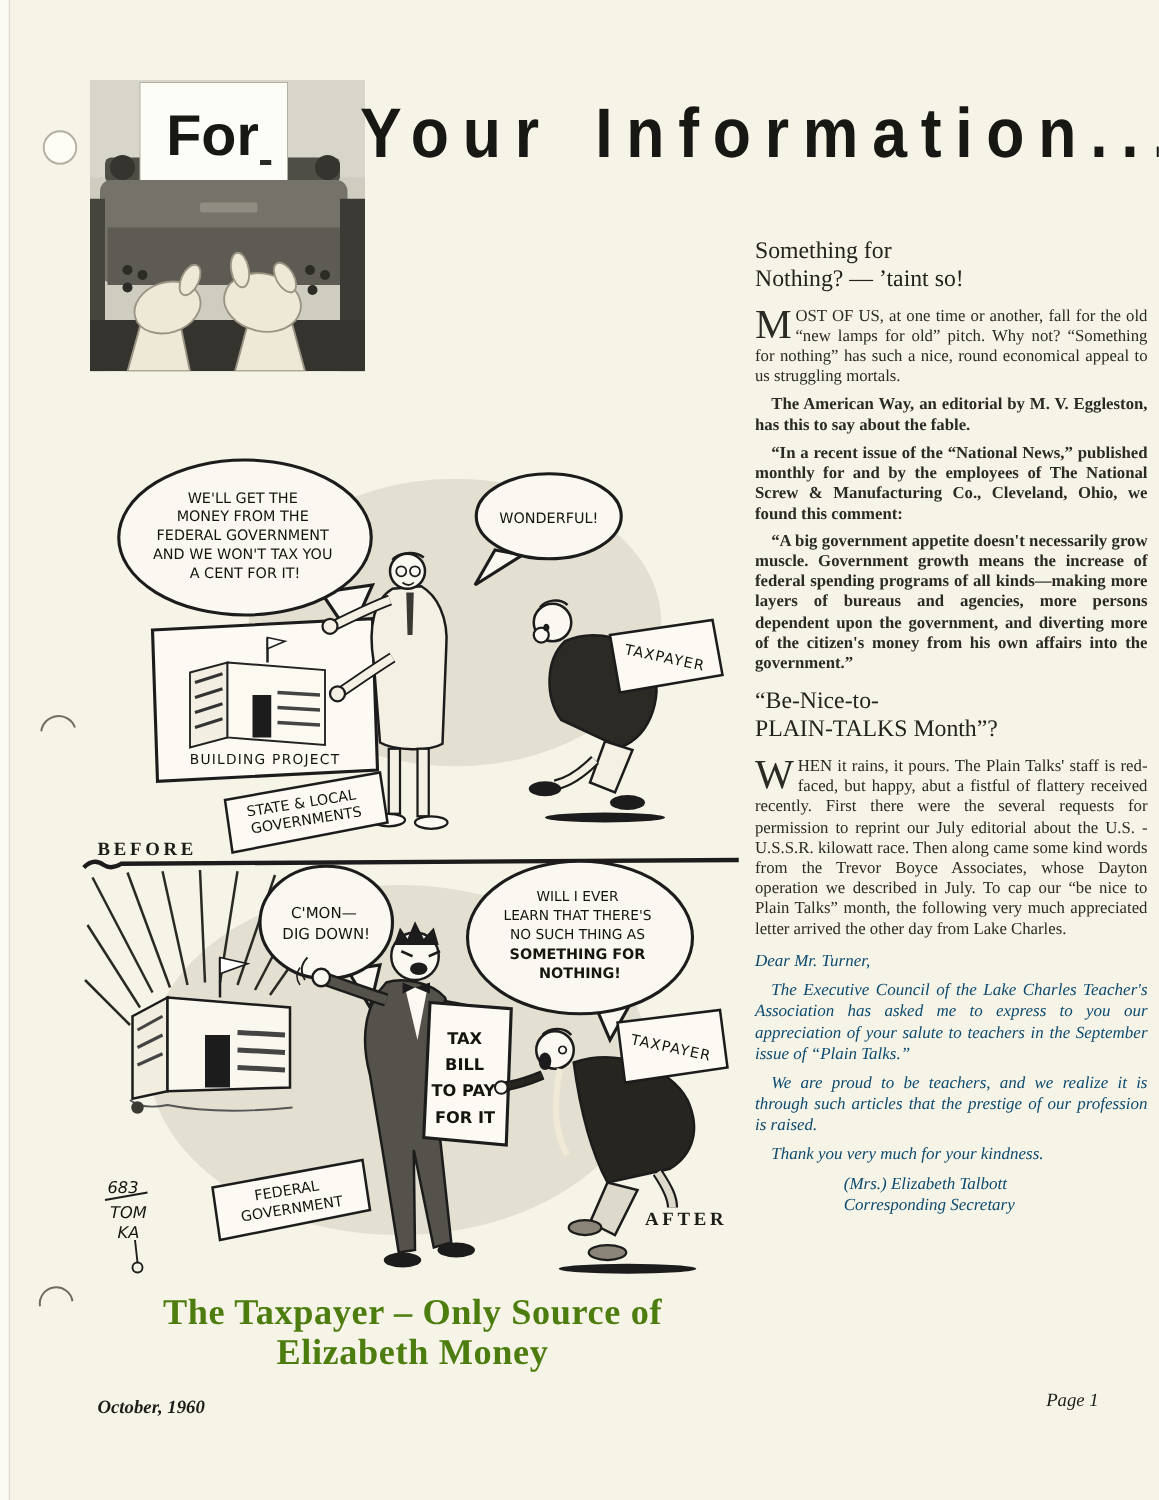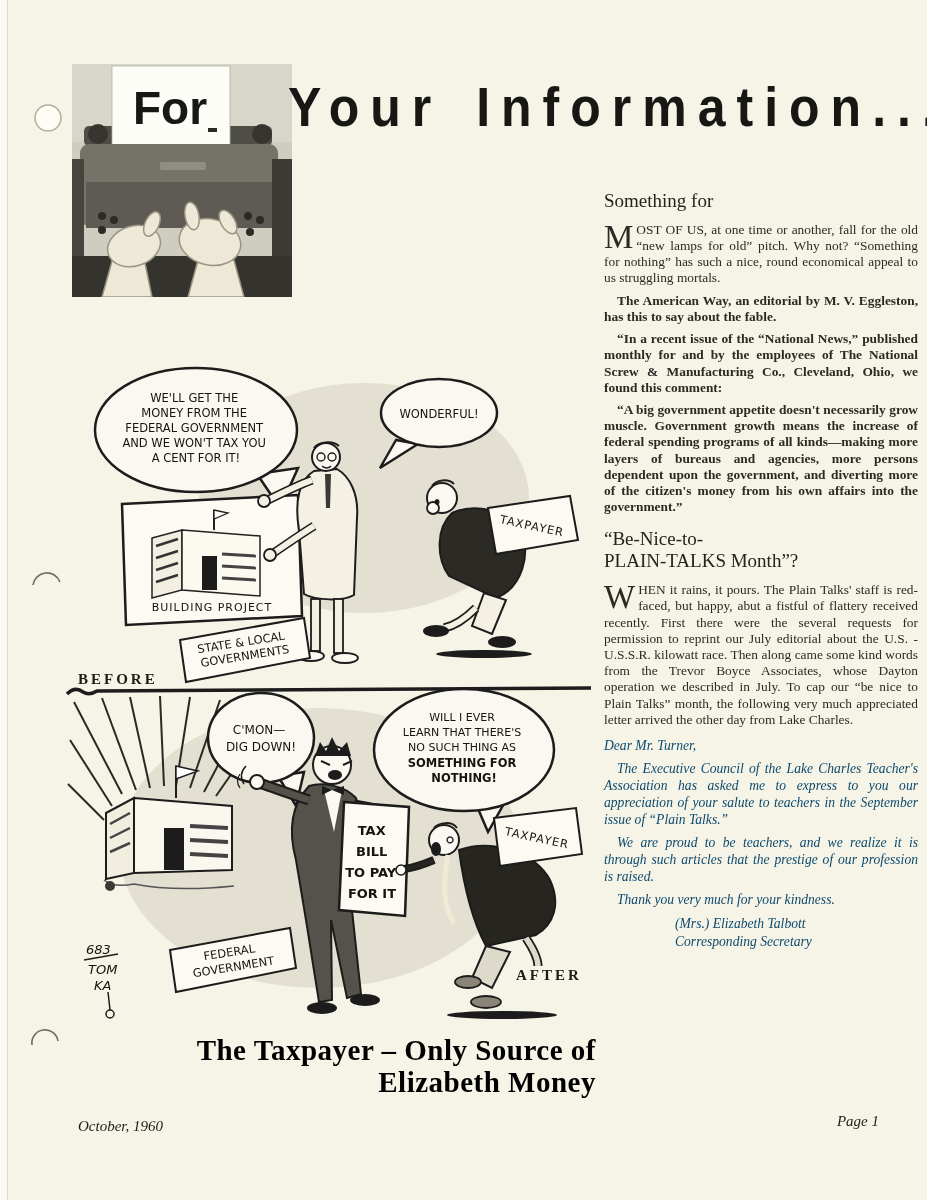--- a/index.html
+++ b/index.html
@@ -25,24 +25,24 @@
   .letter{margin-top:10px;font-style:italic;font-size:13.6px;line-height:1.25;color:#0c4a6e;}
   .letter p{margin:0 0 6px;text-align:justify;}
   .letter p.ind{text-indent:13px;}
   .sig{margin-top:4px;margin-left:71px;line-height:1.3;}
   
   .cartoon{position:absolute;left:64px;top:358px;width:532px;height:674px;}
   .cartoon svg{width:100%;height:100%;display:block;}
   .ct{font-family:"DejaVu Sans",sans-serif;fill:#15150f;}
   .ctb{font-family:"DejaVu Sans",sans-serif;fill:#15150f;font-weight:bold;}
   .cl{font-family:"Liberation Serif",serif;font-weight:bold;letter-spacing:3px;font-size:15px;fill:#1d1c18;}
-  .caption{position:absolute;left:64px;top:1034px;width:532px;text-align:right;
-    font-weight:bold;font-size:29px;line-height:1.12;color:#000000;letter-spacing:.5px;}
+  .caption{position:absolute;left:64px;top:1034px;width:532px;text-align:center;
+    font-weight:bold;font-size:29px;line-height:1.12;color:#4d7c0f;letter-spacing:.5px;}
   
-  .foot-l{position:absolute;left:78px;top:1118px;font-style:italic;font-weight:normal;font-size:15px;}
+  .foot-l{position:absolute;left:78px;top:1118px;font-style:italic;font-weight:bold;font-size:15px;}
   .foot-r{position:absolute;right:48px;top:1113px;font-style:italic;font-weight:normal;font-size:15px;}
   .holes{position:absolute;left:0;top:0;width:80px;height:1200px;}
 </style>
 </head>
 <body>
 
 <div class="page-edge"></div>
 
 <svg class="holes" viewBox="0 0 80 1200">
   <circle cx="48" cy="118" r="13" fill="#fdfdf6" stroke="#b3afa0" stroke-width="1.5"></circle>
@@ -306,20 +306,21 @@
 </div>
 
 <div class="caption">
   <div>The Taxpayer – Only Source of</div>
   <div>Elizabeth Money</div>
 </div>
 
 <div class="col">
   <h2 class="head">
     <span style="display:block">Something for</span>
+    <span style="display:block">Nothing? — ’taint so!</span>
   </h2>
   <p class="body"><span class="dropcap">M</span><span>OST OF US, at one time or another, fall for the old “new lamps for old” pitch. Why not? “Something for nothing” has such a nice, round economical appeal to us struggling mortals.</span></p>
   <p class="body ind">The American Way, an editorial by M. V. Eggleston, has this to say about the fable.</p>
   <p class="body ind">“In a recent issue of the “National News,” published monthly for and by the employees of The National Screw &amp; Manufacturing Co., Cleveland, Ohio, we found this comment:</p>
   <p class="body ind">“A big government appetite doesn't necessarily grow muscle. Government growth means the increase of federal spending programs of all kinds—making more layers of bureaus and agencies, more persons dependent upon the government, and diverting more of the citizen's money from his own affairs into the government.”</p>
 
   <h2 class="head second">
     <span style="display:block">“Be-Nice-to-</span>
     <span style="display:block">PLAIN-TALKS Month”?</span>
   </h2>

